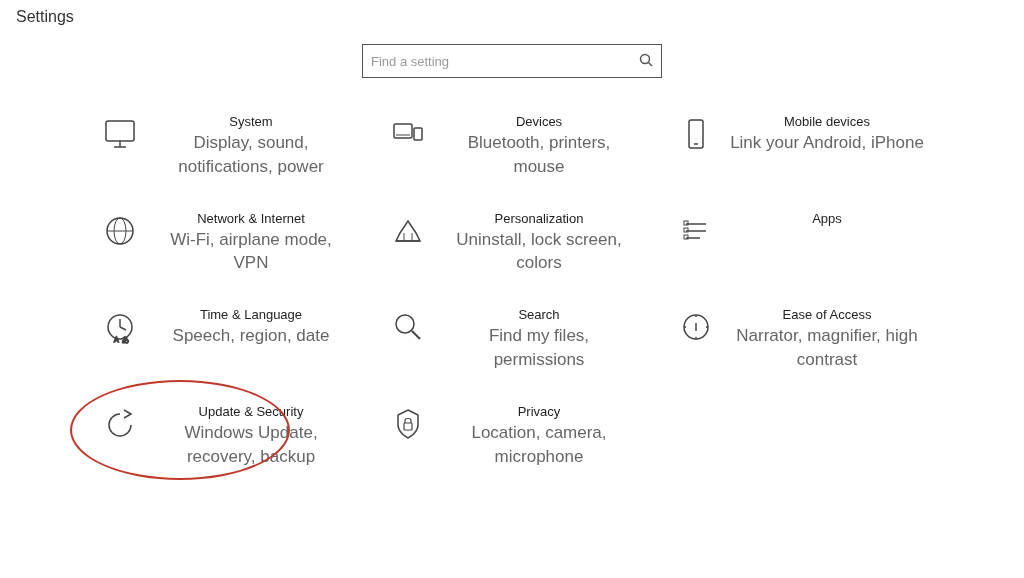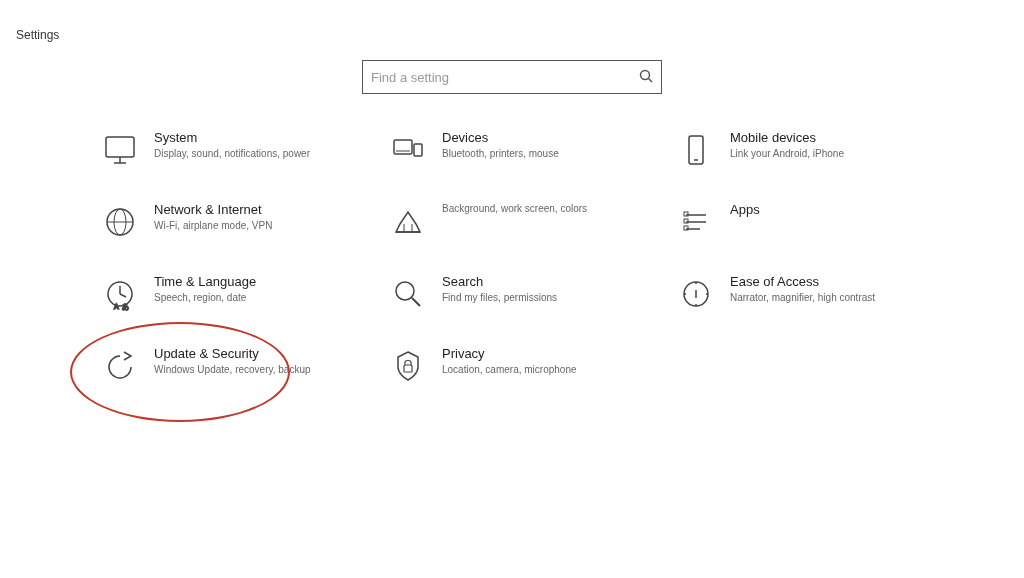--- a/index.html
+++ b/index.html
@@ -6,23 +6,22 @@
     body {
       font-family: 'Segoe UI', Arial, sans-serif;
       background: #fff;
       width: 1024px;
       height: 578px;
       overflow: hidden;
       position: relative;
     }
     .title-bar {
       padding: 8px 16px;
-      font-size: 12px;
+      font-size: 16px;
       color: #333;
-      margin-top: 20px;
     }
     .search-container {
       display: flex;
       justify-content: center;
       padding: 10px 0 20px 0;
       align-items: center;
     }
     .search-box {
       display: flex;
       align-items: center;
@@ -68,29 +67,30 @@
     }
     .setting-icon svg {
       width: 36px;
       height: 36px;
       fill: none;
       stroke: #444;
       stroke-width: 1.5;
     }
     .setting-text {
       flex: 1;
+      text-align: center;
     }
     .setting-title {
       font-size: 13px;
       color: #222;
       font-weight: 400;
       margin-bottom: 2px;
     }
     .setting-desc {
-      font-size: 10px;
+      font-size: 17px;
       color: #666;
       line-height: 1.4;
     }
     .update-security-item {
       position: relative;
     }
     .circle-annotation {
       position: absolute;
       top: -8px;
       left: -10px;
@@ -176,21 +176,22 @@
     <div class="setting-item">
     <div class="setting-icon">
       <svg viewBox="0 0 36 36">
           <path d="M6 28 L10 20 L18 8 L26 20 L30 28Z" stroke="#444" stroke-width="1.5" fill="none"></path>
           <line x1="6" y1="28" x2="30" y2="28" stroke="#444" stroke-width="1.5"></line>
           <line x1="14" y1="28" x2="14" y2="20" stroke="#444" stroke-width="1"></line>
           <line x1="22" y1="28" x2="22" y2="20" stroke="#444" stroke-width="1"></line>
         </svg>
     </div>
     <div class="setting-text">
-      <div class="setting-desc">Background, work screen, colors</div>
+      <div class="setting-title">Personalization</div>
+      <div class="setting-desc">Uninstall, lock screen, colors</div>
     </div>
   </div>
     <div class="setting-item">
     <div class="setting-icon">
       <svg viewBox="0 0 36 36">
           <line x1="8" y1="11" x2="28" y2="11" stroke="#444" stroke-width="1.5"></line>
           <line x1="8" y1="18" x2="28" y2="18" stroke="#444" stroke-width="1.5"></line>
           <line x1="8" y1="25" x2="22" y2="25" stroke="#444" stroke-width="1.5"></line>
           <rect x="6" y="8" width="4" height="4" stroke="#444" stroke-width="1" fill="none"></rect>
           <rect x="6" y="15" width="4" height="4" stroke="#444" stroke-width="1" fill="none"></rect>

